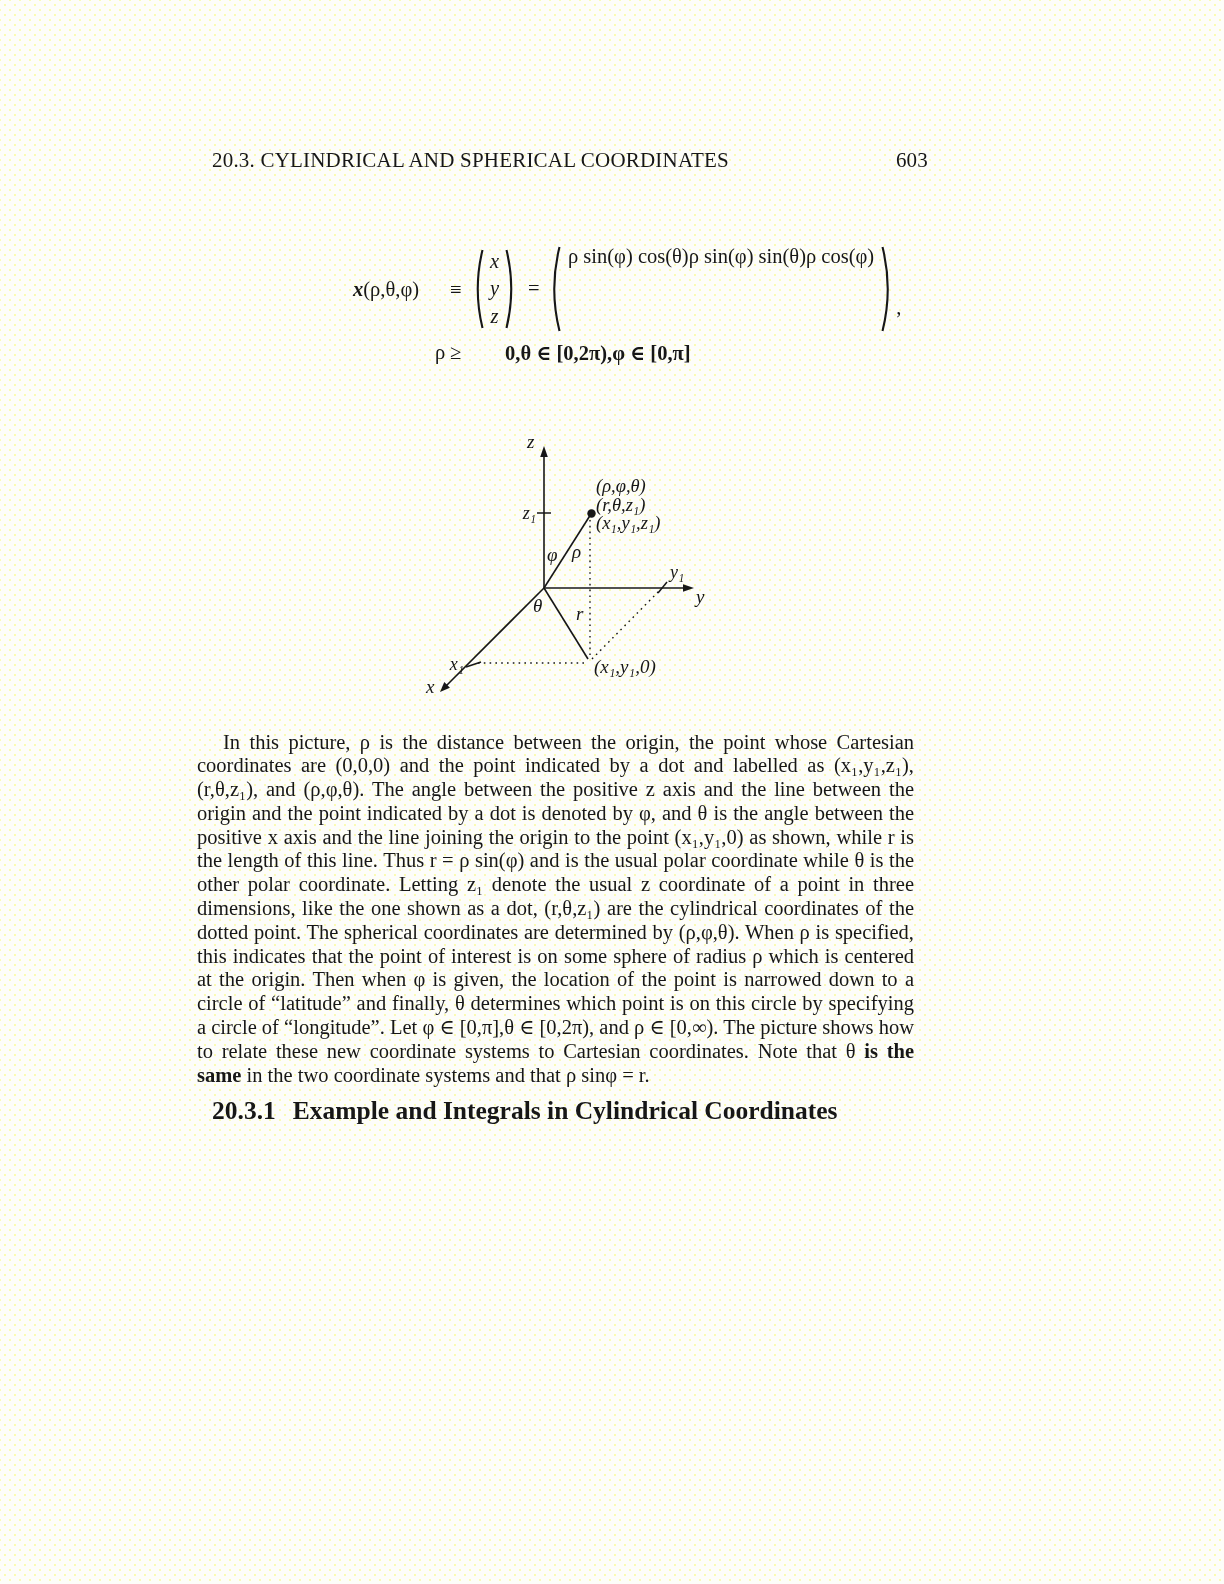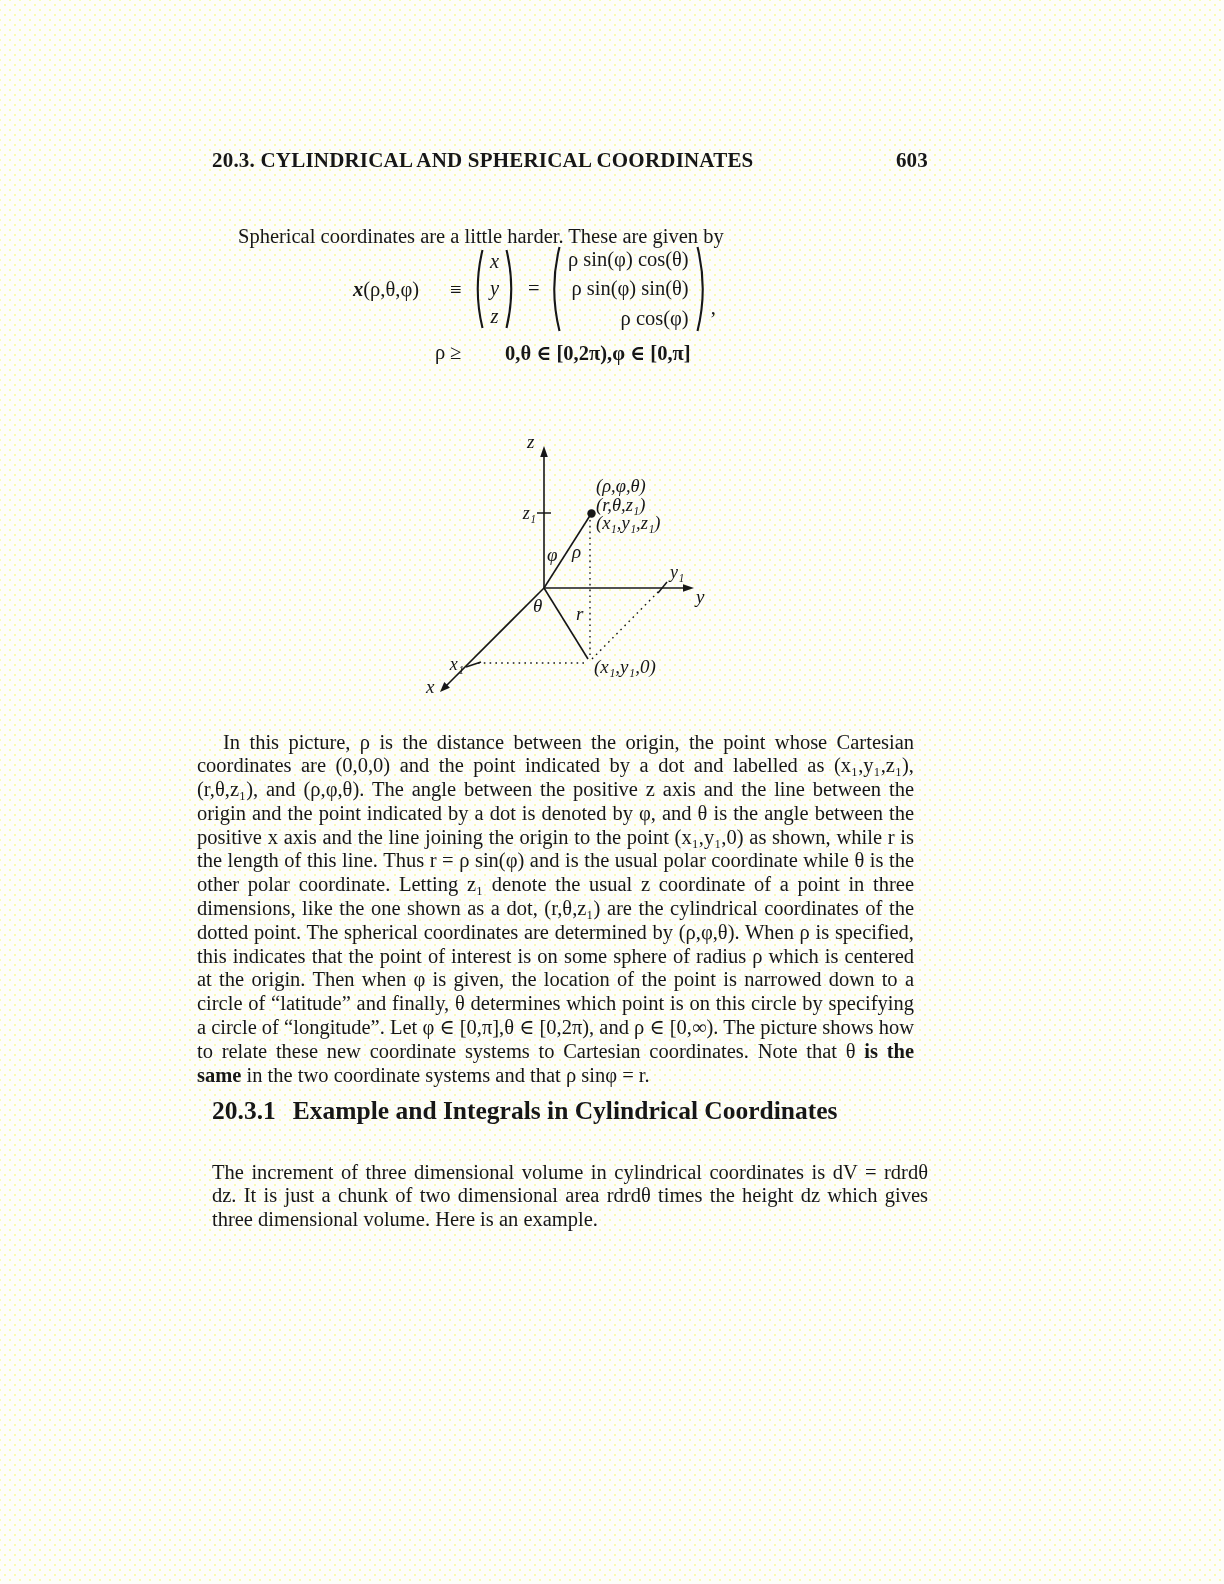--- a/index.html
+++ b/index.html
@@ -11,39 +11,39 @@
       radial-gradient(circle, rgba(250,250,120,0.55) 0.9px, transparent 1.3px);
     background-size:10px 10px;
     background-position:0 0, 5px 5px;
     color:#171717;
     font-family:"Liberation Serif","DejaVu Serif",serif;
   }
   .abs { position:absolute; }
   .running-head {
     left:212px; top:148px; width:716px;
     display:flex; justify-content:space-between;
-    font-size:21px; letter-spacing:0.2px;font-weight:bold;
+    font-size:21px; letter-spacing:0.2px;
   }
   .body-text { font-size:20.5px; line-height:23.8px; text-align:justify; }
   .indent { text-indent:26px; }
   .intro { left:212px; top:204px; width:716px; }
   .picture-note { left:212px; top:386px; width:716px; }
 
   
   .equation { left:212px; top:245px; width:716px; height:132px; font-size:20.5px; }
   .eq-lhs { left:141px; top:33px; }
   .bold-italic { font-weight:bold; font-style:italic; }
   .eq-rel1 { left:238px; top:33px; }
   .eq-eq  { left:316px; top:32px; }
   .vec-group { left:260px; top:3px; height:82px; display:flex; align-items:stretch; }
   .mat-group { left:336px; top:0px; height:88px; display:flex; align-items:stretch; }
   .vec-col { display:flex; flex-direction:column; justify-content:space-around;
              padding:0 6px; text-align:center; font-style:italic; }
-  .mat-col { display:flex; flex-direction:column; justify-content:space-around;
-             padding:0 7px; text-align:center; white-space:nowrap;align-items:flex-end; }
+  .mat-col { display:flex; flex-direction:row; justify-content:space-around;
+             padding:0 7px; text-align:center; white-space:nowrap; }
   .mat-comma { align-self:flex-end; margin:0 0 14px 2px; }
   .eq-c-lhs { left:223px; top:96px; }
   .eq-c-rel { left:238px; top:96px; }
   .eq-c-rhs { left:293px; top:96px; white-space:nowrap;font-weight:bold; }
   .paren-svg { display:block; height:100%; }
 
   
   .coord-figure { left:420px; top:422px; }
   .coord-figure text { font-family:"Liberation Serif","DejaVu Serif",serif;
                        font-style:italic; fill:#171717; }
@@ -64,21 +64,20 @@
 </head>
 <body>
 
 <div class="page">
 
   <div class="abs running-head">
     <span>20.3.  CYLINDRICAL AND SPHERICAL COORDINATES</span>
     <span>603</span>
   </div>
 
-  <p class="abs body-text indent intro">Spherical coordinates are a little harder. These are given by</p>
 
   <div class="abs equation">
     <span class="abs eq-lhs"><span class="bold-italic">x</span><span>(ρ,θ,φ)</span></span>
     <span class="abs eq-rel1">≡</span>
 
     <div class="abs vec-group">
       <svg class="paren-svg" width="12" height="82" viewBox="0 0 12 82">
         <path d="M10.5,2 Q1,41 10.5,80" fill="none" stroke="#171717" stroke-width="2.1"></path>
       </svg>
       <div class="vec-col">
@@ -150,16 +149,15 @@
     <text x="6" y="271" font-size="19">x</text>
     <text x="174" y="251" font-size="19">(x₁,y₁,0)</text>
   </svg>
 
   <p class="abs body-text indent main-paragraph"><span>In this picture, ρ is the distance between the origin, the point whose Cartesian coordinates are (0,0,0) and the point indicated by a dot and labelled as (x₁,y₁,z₁), (r,θ,z₁), and (ρ,φ,θ). The angle between the positive z axis and the line between the origin and the point indicated by a dot is denoted by φ, and θ is the angle between the positive x axis and the line joining the origin to the point (x₁,y₁,0) as shown, while r is the length of this line. Thus r = ρ sin(φ) and is the usual polar coordinate while θ is the other polar coordinate. Letting z₁ denote the usual z coordinate of a point in three dimensions, like the one shown as a dot, (r,θ,z₁) are the cylindrical coordinates of the dotted point. The spherical coordinates are determined by (ρ,φ,θ). When ρ is specified, this indicates that the point of interest is on some sphere of radius ρ which is centered at the origin. Then when φ is given, the location of the point is narrowed down to a circle of “latitude” and finally, θ determines which point is on this circle by specifying a circle of “longitude”. Let φ ∈ [0,π],θ ∈ [0,2π), and ρ ∈ [0,∞). The picture shows how to relate these new coordinate systems to Cartesian coordinates. Note that θ </span><span class="bold">is the same</span><span> in the two coordinate systems and that ρ sinφ = r.</span></p>
 
   <h2 class="abs section-heading" style="margin:0;">
     <span class="section-number">20.3.1</span><span>Example and Integrals in Cylindrical Coordinates</span>
   </h2>
 
-  <p class="abs body-text volume-paragraph">The increment of three dimensional volume in cylindrical coordinates is dV = rdrdθ dz. It is just a chunk of two dimensional area rdrdθ times the height dz which gives three dimensional volume. Here is an example.</p>
 
 
 </div>
 
 </body></html>

